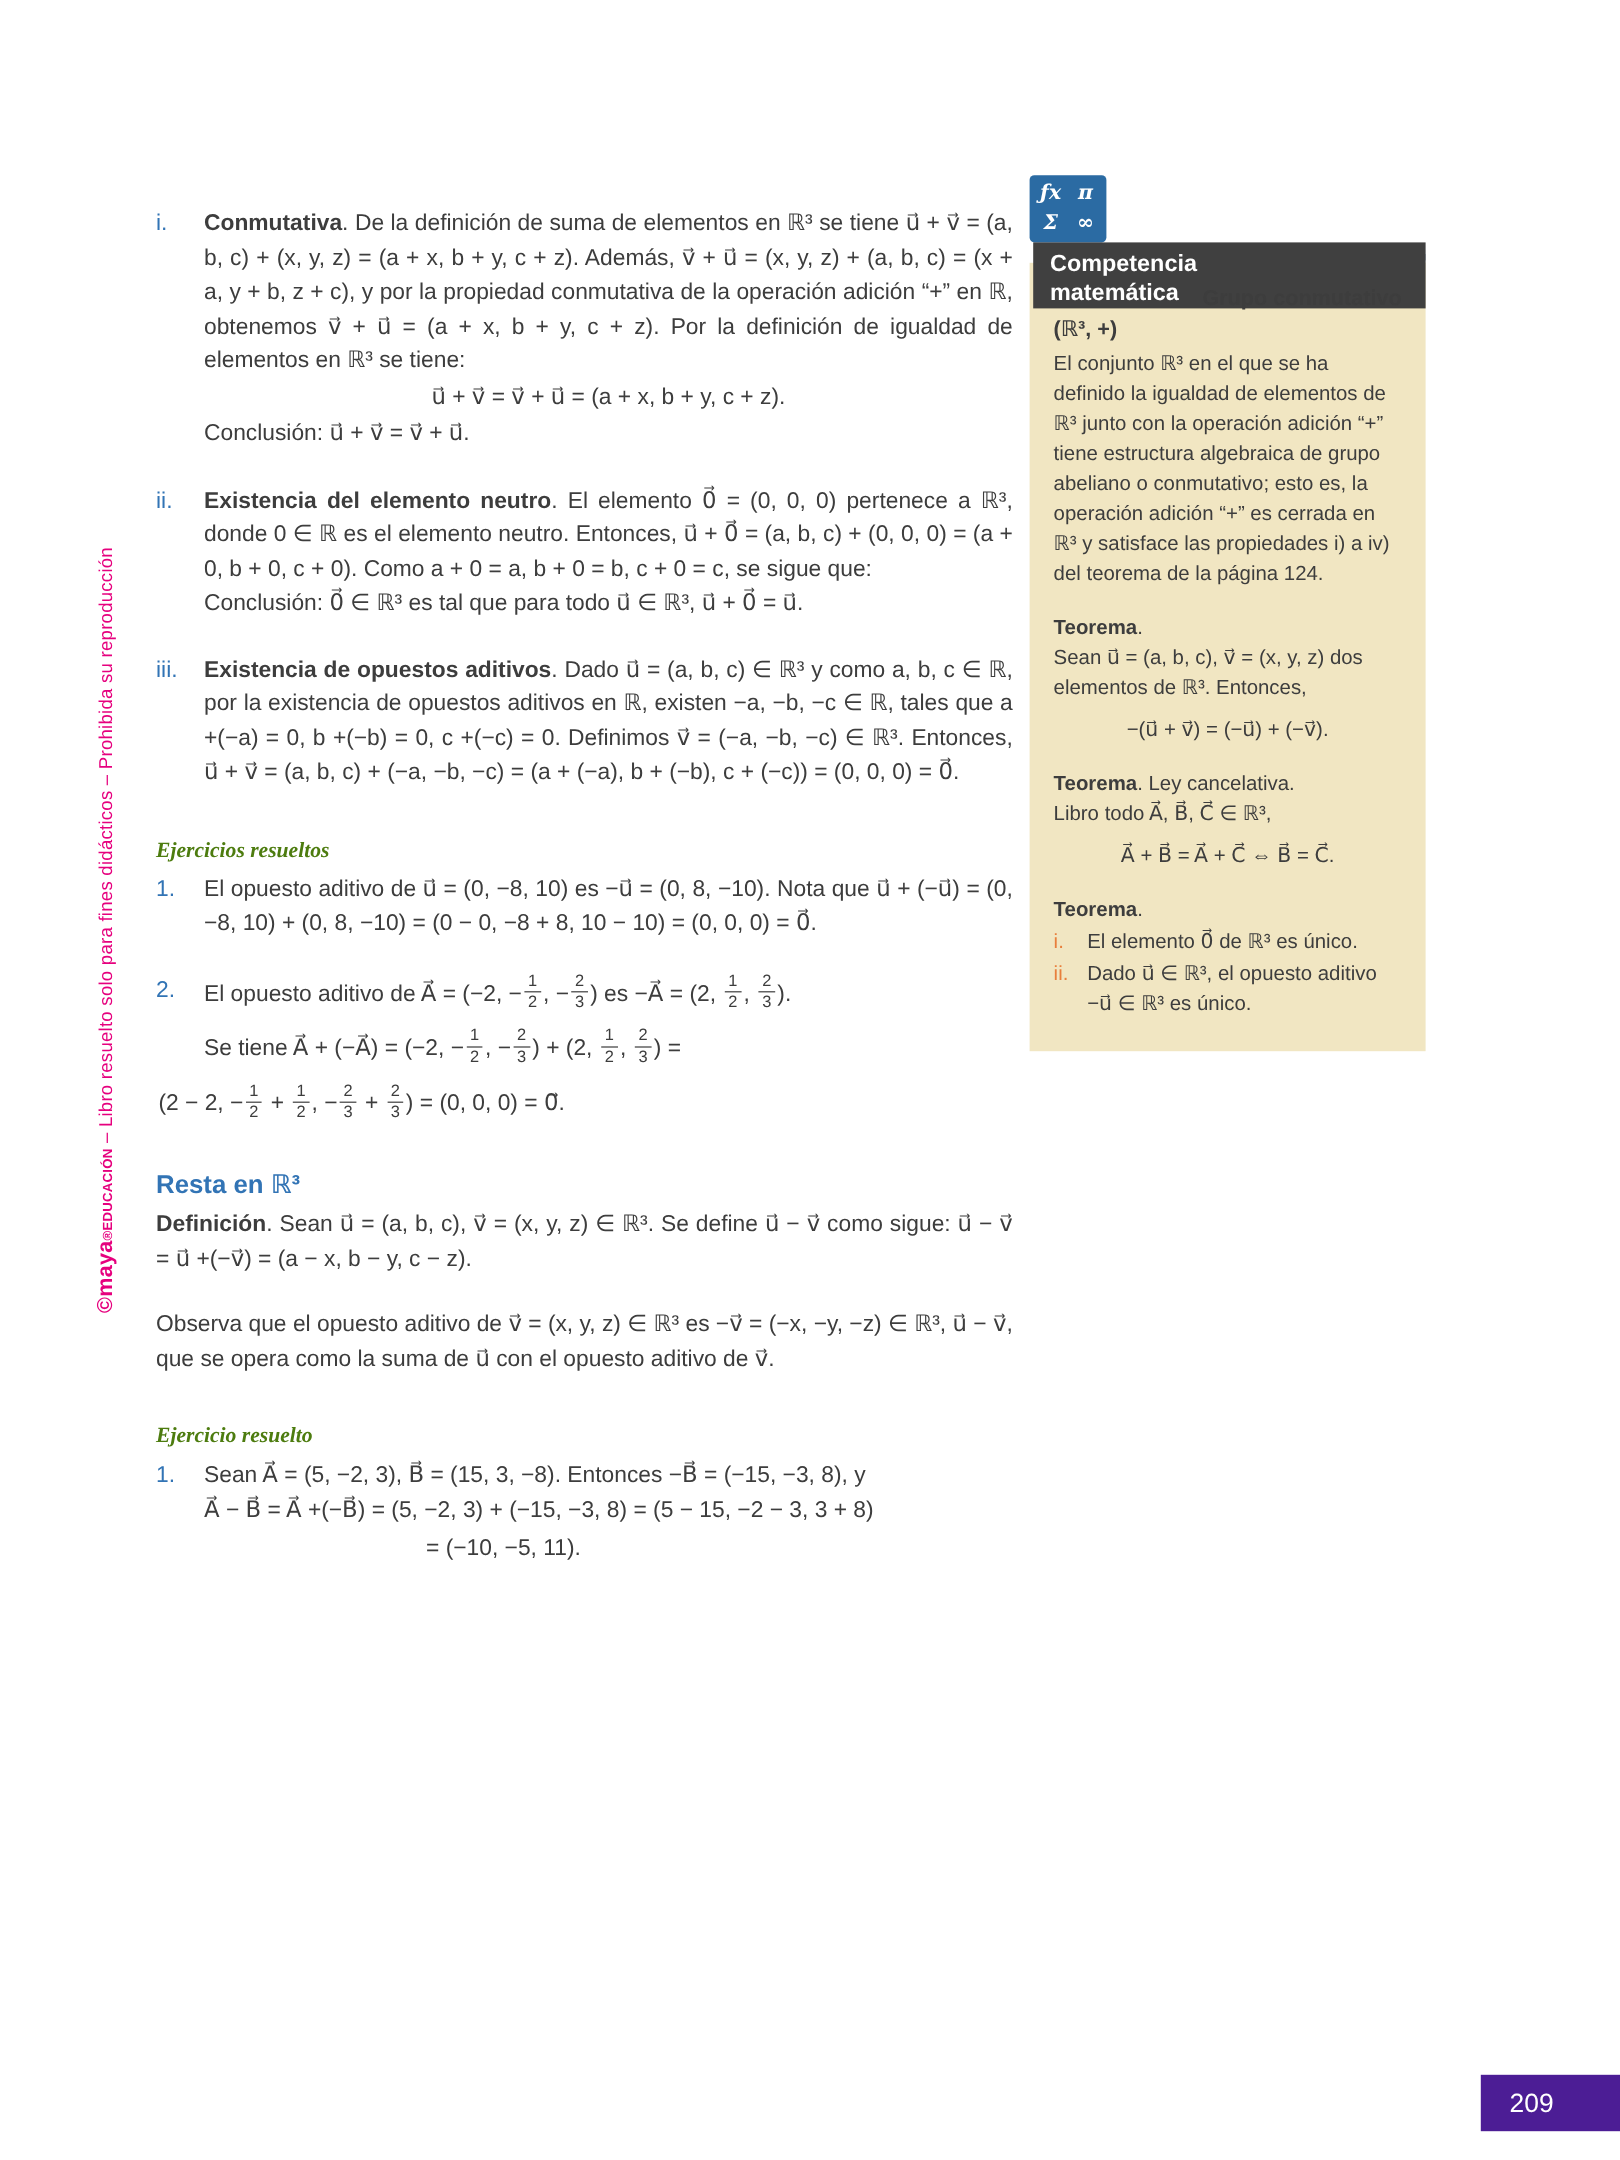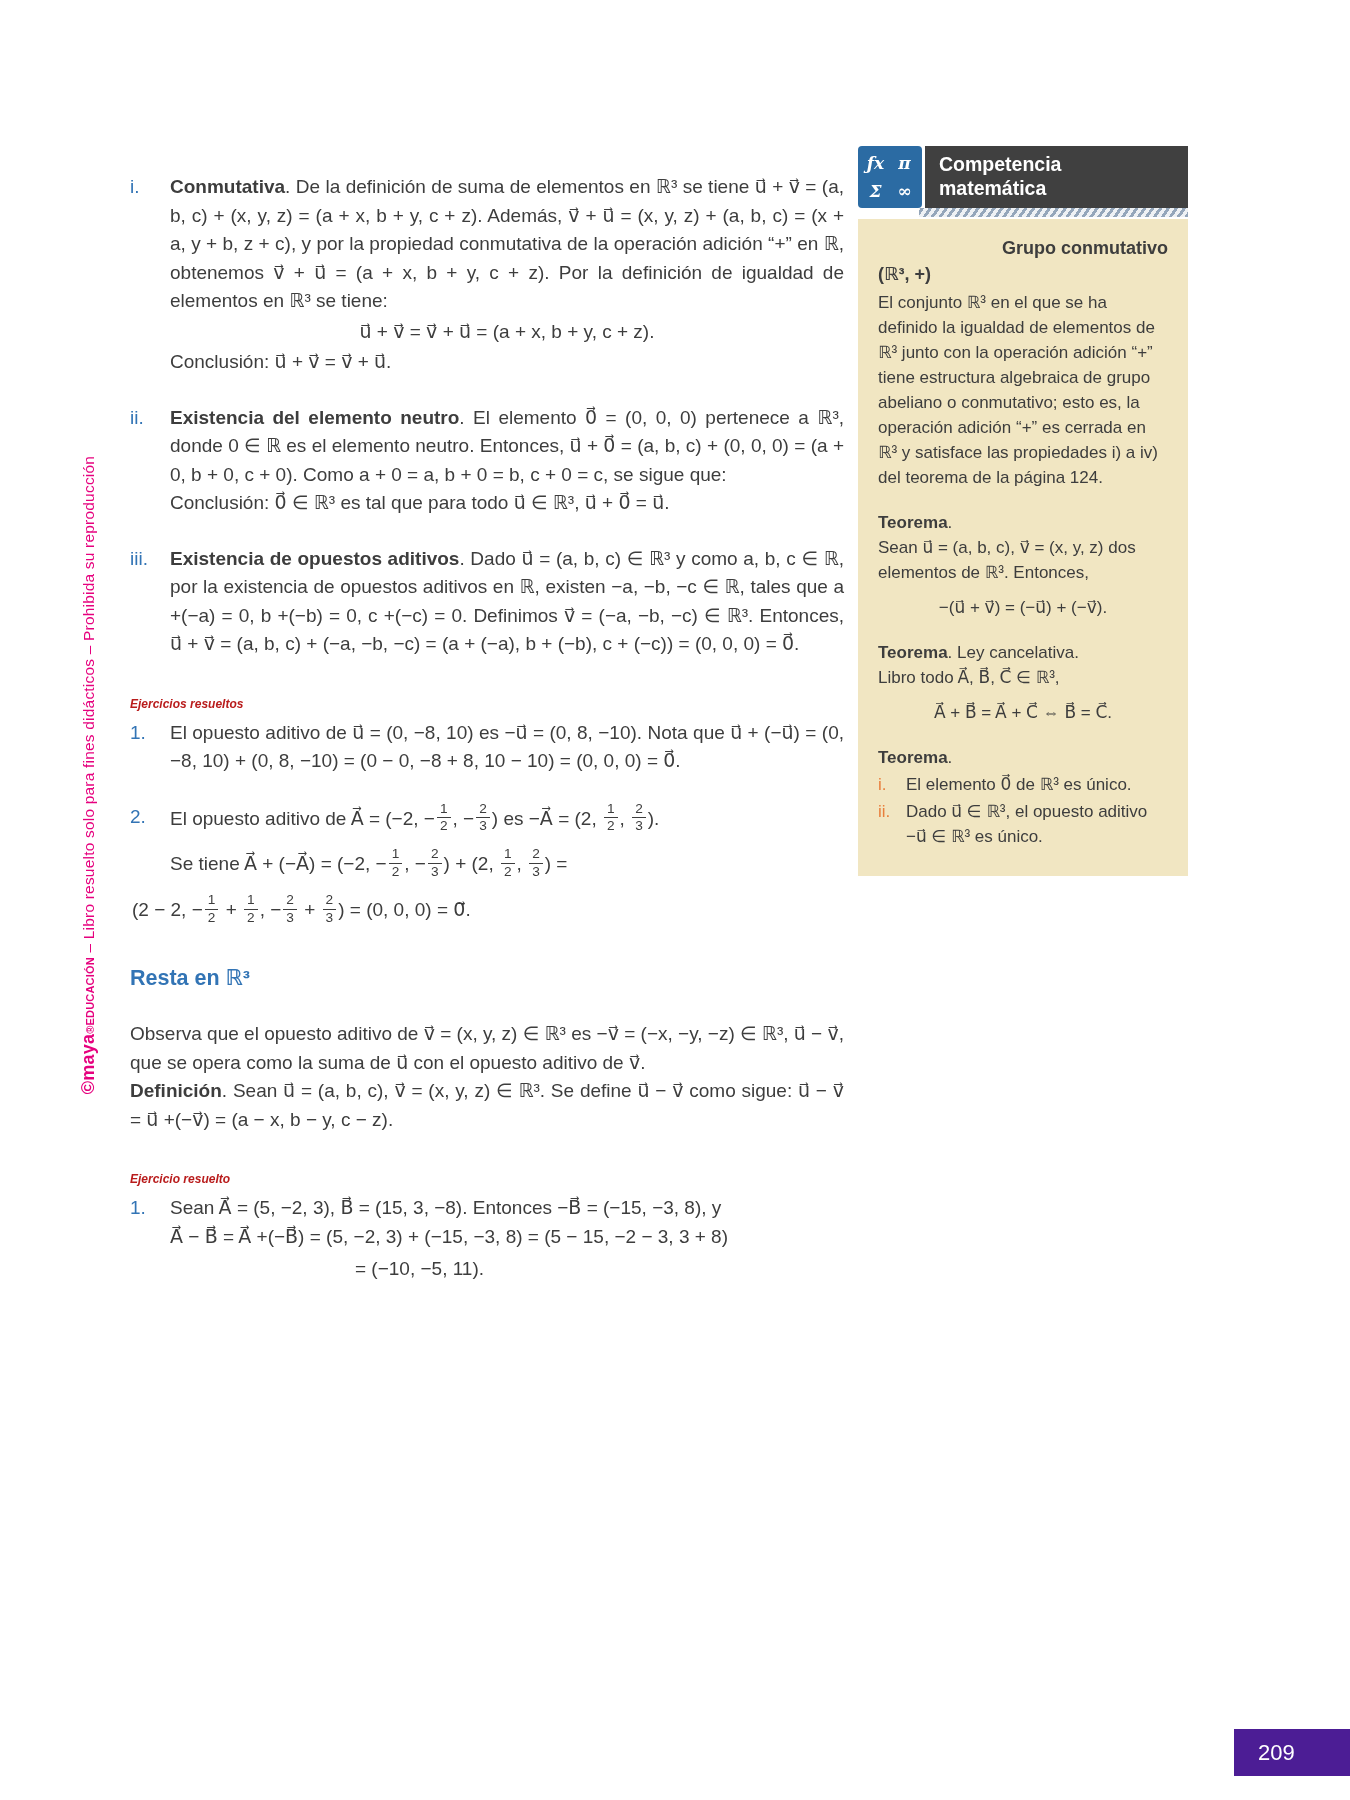--- a/index.html
+++ b/index.html
@@ -7,34 +7,34 @@
         font-family:"Liberation Sans","DejaVu Sans",sans-serif;color:#3d3d3d;}
 
   
   .main{position:absolute;left:130px;top:146px;width:714px;font-size:19px;line-height:1.5;}
   .jtext{text-align:justify;}
   .bold{font-weight:700;}
   .item{display:flex;margin-top:27px;}
   .mk{flex:none;width:40px;color:#3274b5;}
   .ibody{flex:1;min-width:0;}
   .eq{text-align:center;margin:2px 0;}
-  .h-red{color:#b91c1c;font-style:italic;font-weight:700;font-size:12px;margin:36px 0 4px;}
+  .h-red{color:#4d7c0f;font-style:italic;font-weight:700;font-size:18px;margin:36px 0 4px;font-family:Liberation Serif, serif;}
   .h-blue{color:#3274b5;font-weight:700;font-size:21.5px;margin:34px 0 4px;}
   .mt{margin-top:26px;}
   .dispmath{margin-top:12px;}
   .indent-eq{margin-left:185px;margin-top:4px;}
 
   .frac{display:inline-flex;flex-direction:column;text-align:center;vertical-align:middle;
         font-size:0.72em;line-height:1.2;margin:0 2px;position:relative;top:-2px;}
   .frac .fn{border-bottom:1.4px solid #3d3d3d;padding:0 3px;}
   .frac .fd{padding:0 3px;}
 
   
   .sidebar{position:absolute;left:858px;top:146px;width:330px;font-size:17px;line-height:1.47;}
-  .sb-header{display:flex;height:62px;}
+  .sb-header{display:flex;height:62px;flex-direction:column;}
   .sb-icon{flex:none;width:58px;background:#2b6ba3;border-radius:4px;color:#fff;
            display:grid;grid-template-columns:1fr 1fr;place-items:center;padding:3px;
            font-family:"DejaVu Serif",serif;font-style:italic;font-weight:700;font-size:17px;}
   .sb-titlebar{flex:1;margin-left:3px;background:#404040;color:#fff;font-weight:700;
                font-size:19.5px;line-height:1.22;padding:7px 0 0 14px;}
   .sb-hatch{height:9px;margin-left:61px;
             background:repeating-linear-gradient(-55deg,#94a6ba 0 3px,#eef1f4 3px 6.5px);}
   .sb-body{background:#f1e6c2;margin-top:2px;padding:16px 20px 26px;}
   .sb-gt1{font-weight:700;text-align:right;font-size:18px;}
   .sb-gt2{font-weight:700;font-size:18px;margin-bottom:3px;}
@@ -135,25 +135,25 @@
               <span class="fd">3</span>
             </span> + <span class="frac">
               <span class="fn">2</span>
               <span class="fd">3</span>
             </span>) = (0, 0, 0) = 0⃗.</div>
       </div>
     </div>
 
     <div class="h-blue">Resta en ℝ³</div>
 
-    <p class="jtext mt" style="margin-bottom:0">Observa que el opuesto aditivo de v⃗ = (x, y, z) ∈ ℝ³ es −v⃗ = (−x, −y, −z) ∈ ℝ³, u⃗ − v⃗, que se opera como la suma de u⃗ con el opuesto aditivo de v⃗.</p>
-
     <p class="jtext" style="margin:0">
       <span class="bold">Definición</span><span>. Sean u⃗ = (a, b, c), v⃗ = (x, y, z) ∈ ℝ³. Se define u⃗ − v⃗ como sigue: u⃗ − v⃗ = u⃗ +(−v⃗) = (a − x, b − y, c − z).</span>
     </p>
+
+    <p class="jtext mt" style="margin-bottom:0">Observa que el opuesto aditivo de v⃗ = (x, y, z) ∈ ℝ³ es −v⃗ = (−x, −y, −z) ∈ ℝ³, u⃗ − v⃗, que se opera como la suma de u⃗ con el opuesto aditivo de v⃗.</p>
 
     <div class="h-red">Ejercicio resuelto</div>
 
     <div class="item" style="margin-top:6px">
       <div class="mk">1.</div>
       <div class="ibody">
         <div>Sean A⃗ = (5, −2, 3),  B⃗ = (15, 3, −8). Entonces −B⃗ = (−15, −3, 8), y</div>
         <div>A⃗ − B⃗ = A⃗ +(−B⃗) = (5, −2, 3) + (−15, −3, 8) = (5 − 15, −2 − 3, 3 + 8)</div>
         <div class="indent-eq">= (−10, −5, 11).</div>
       </div>

